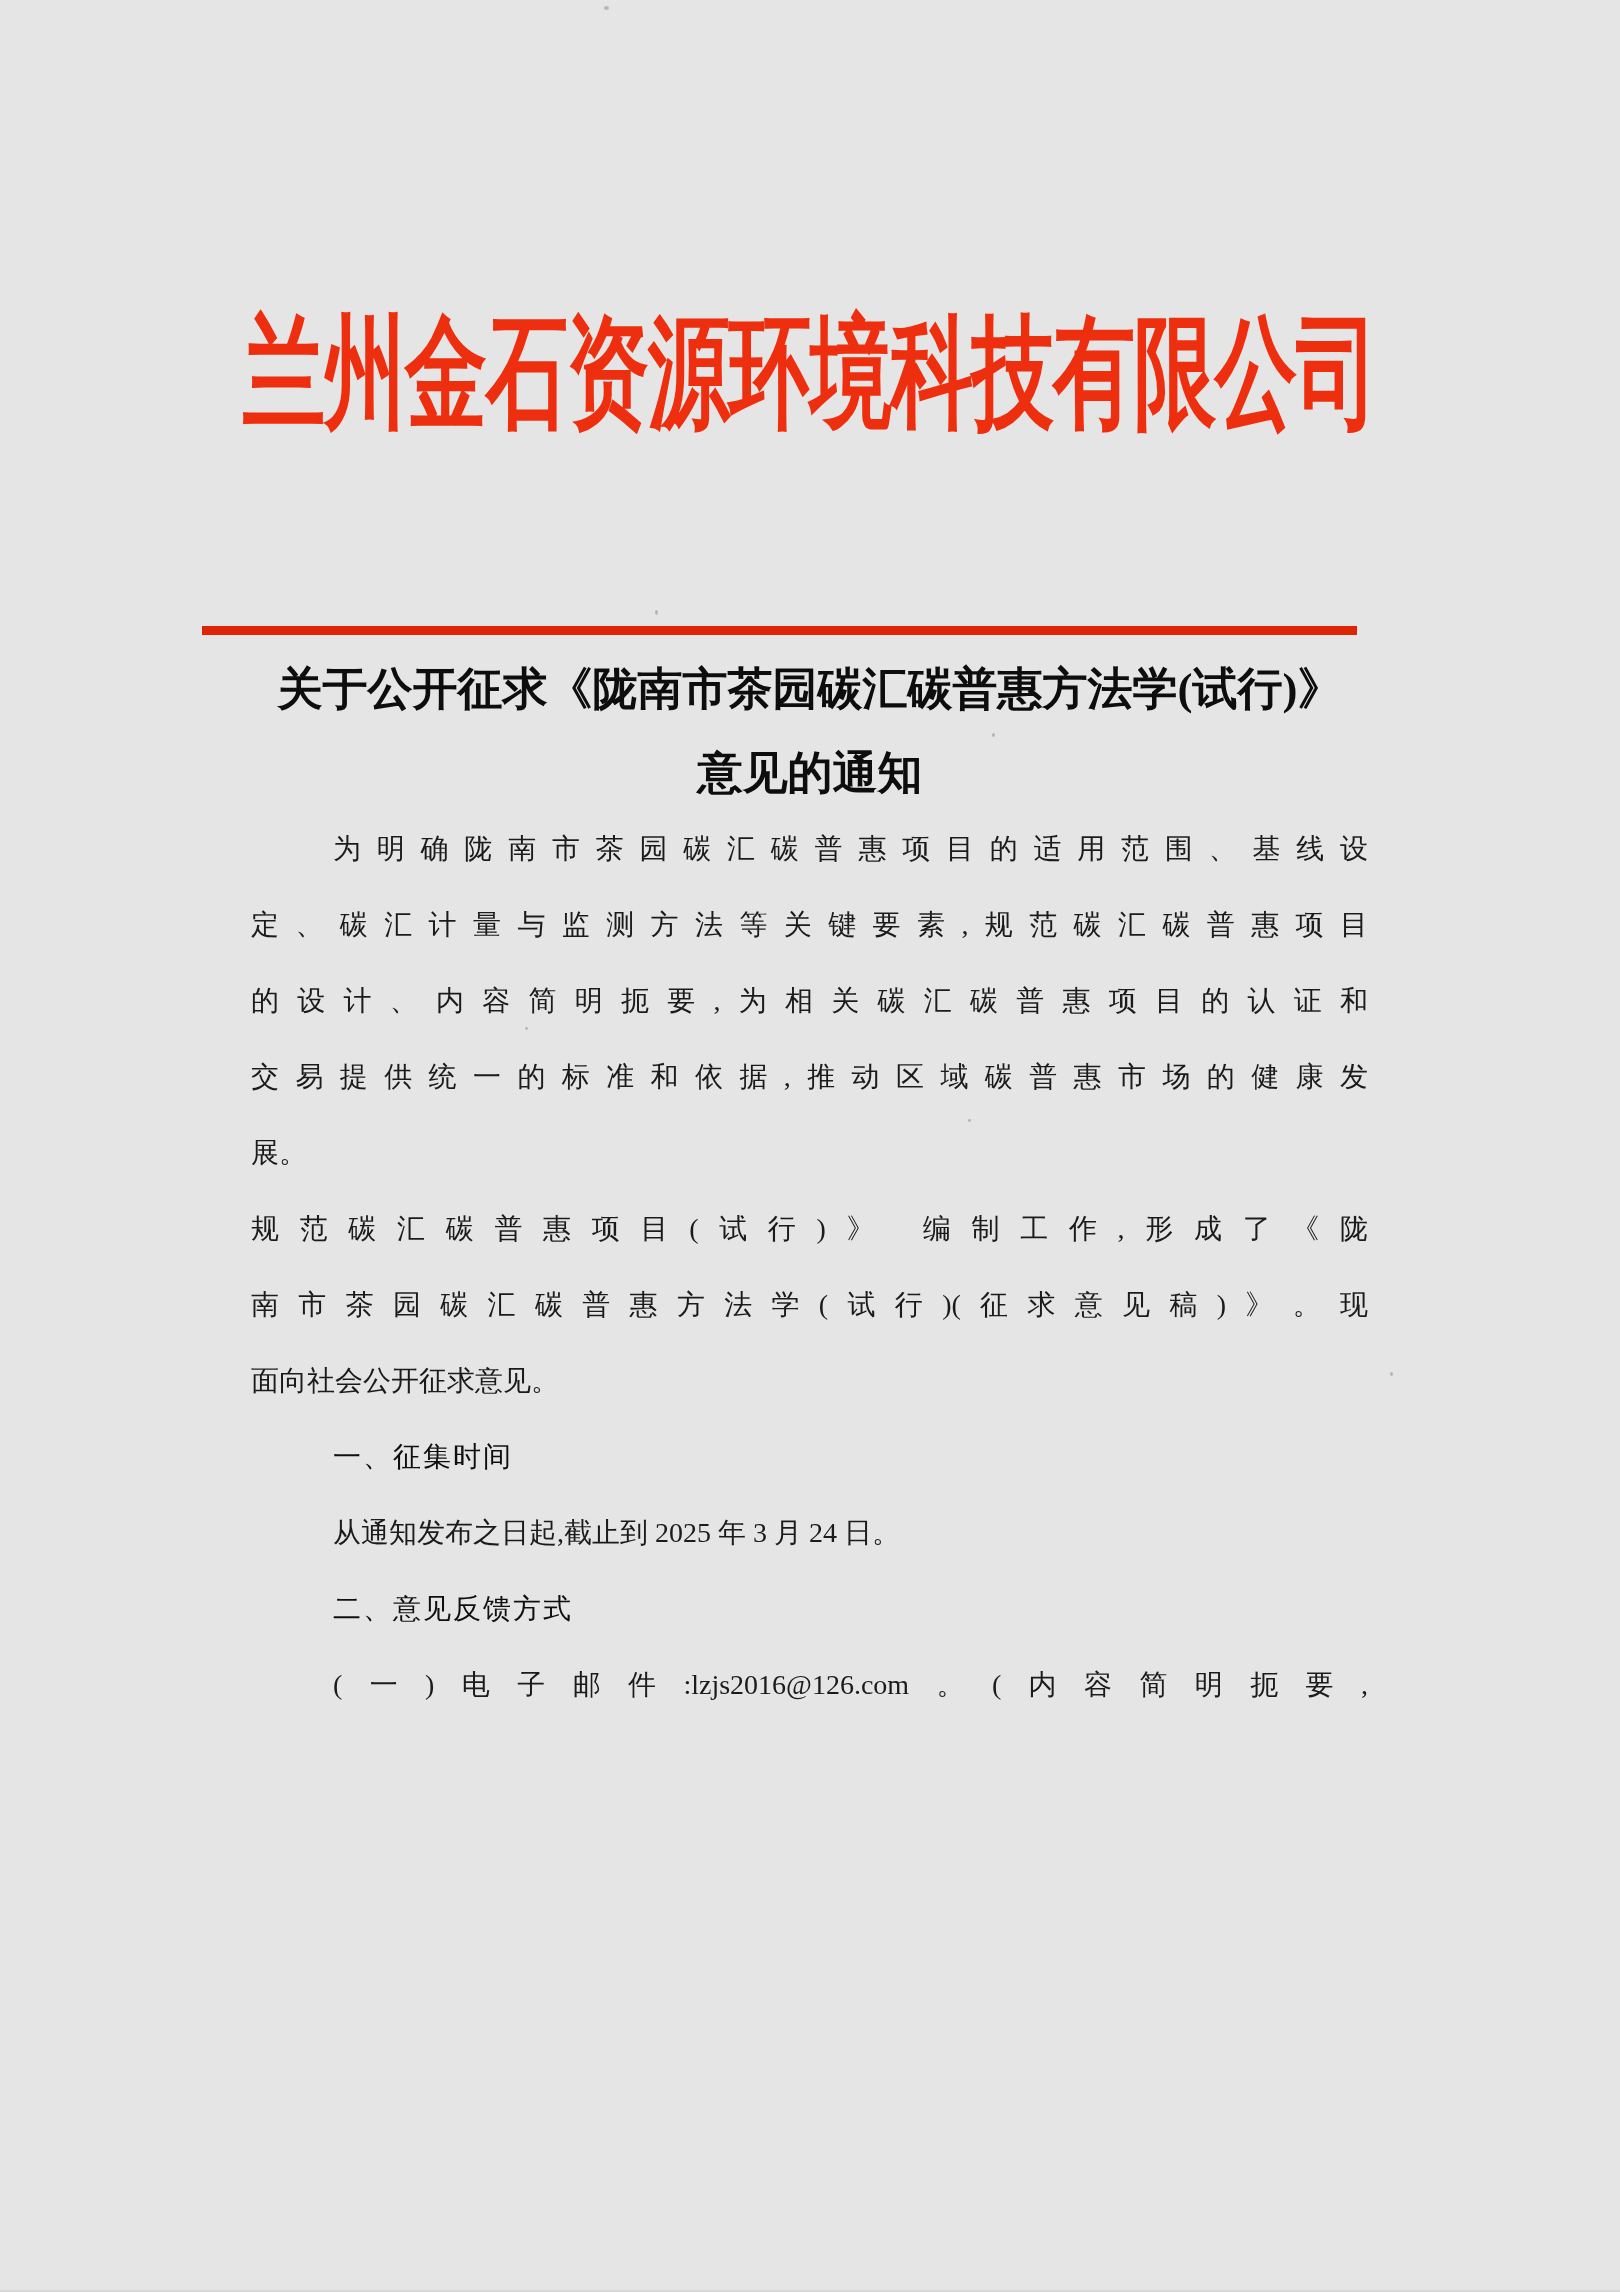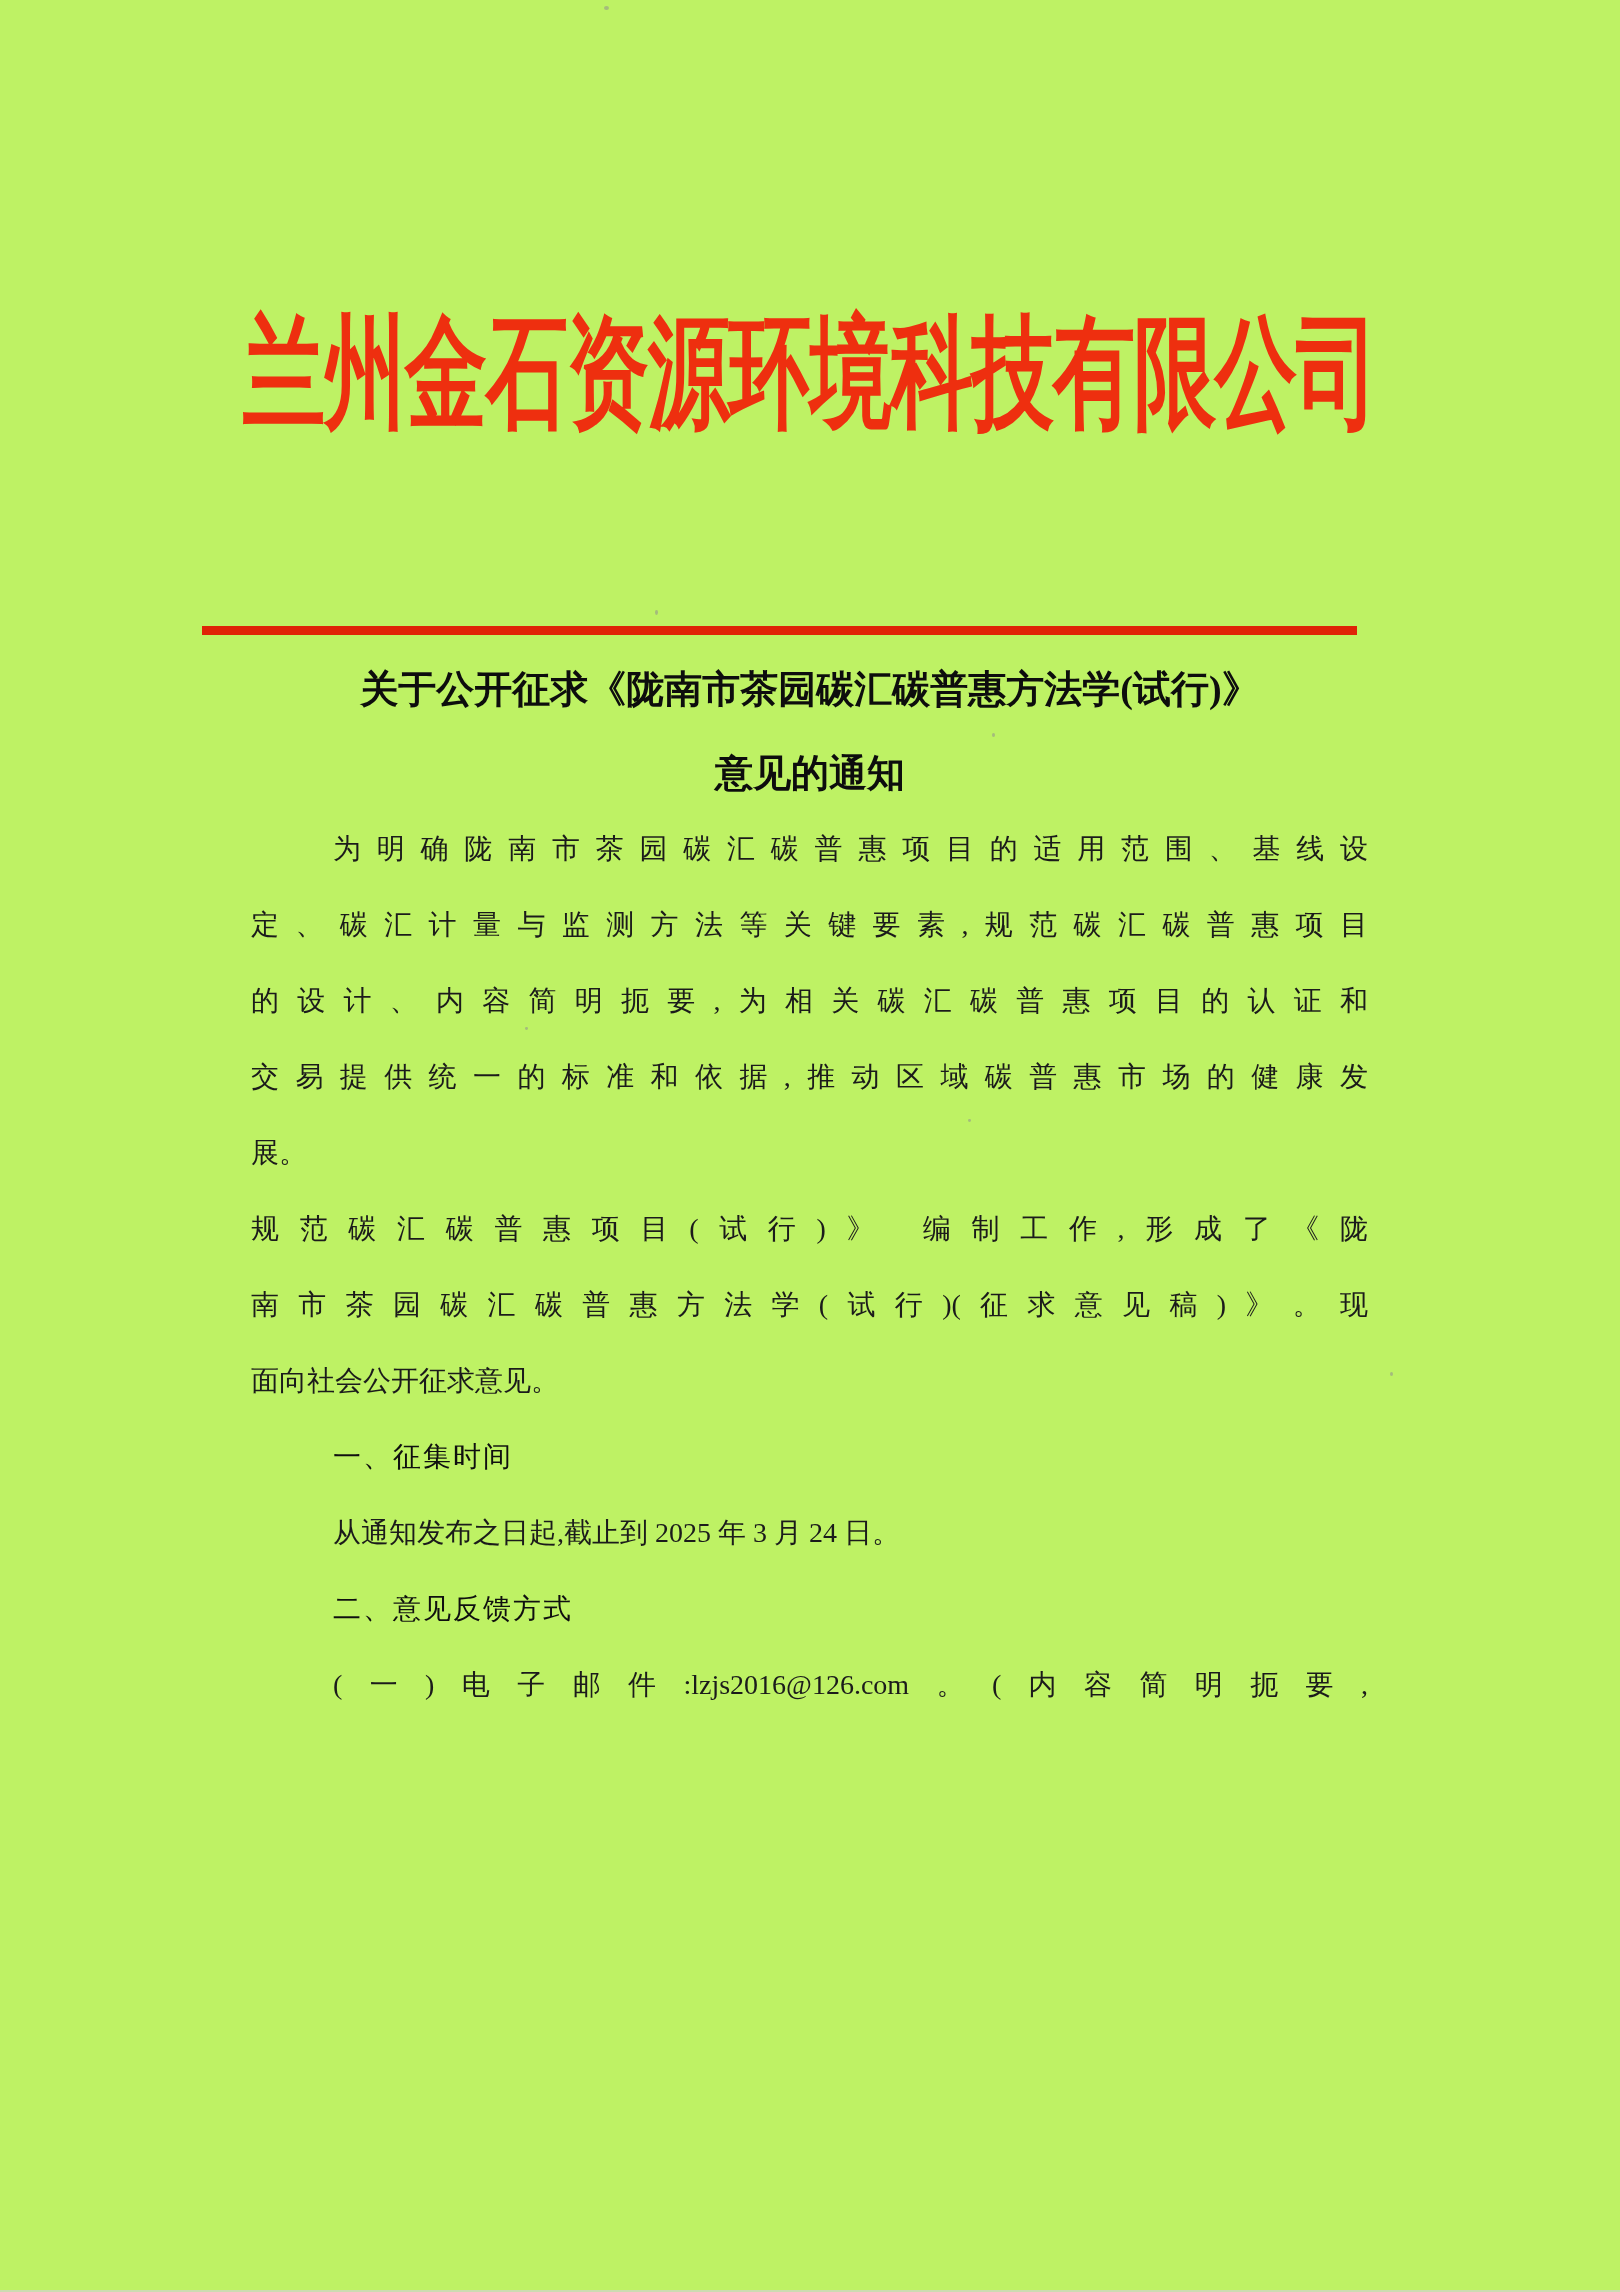--- a/index.html
+++ b/index.html
@@ -1,20 +1,20 @@
 <!DOCTYPE html>
 <html><head>
 <meta charset="utf-8">
 <style>
   html, body { margin: 0; padding: 0; background: #ffffff; }
   .page {
     position: relative;
     width: 1620px;
     height: 2293px;
-    background: #bef264;
+    background: #e5e5e5;
     overflow: hidden;
     font-family: "Liberation Serif", "DejaVu Serif", serif;
   }
 
   
   .letterhead {
     position: absolute;
     top: 292px;
     left: 50%;
     transform: translateX(-50%) scaleY(1.5);
@@ -39,21 +39,21 @@
 
   
   .doc-title {
     position: absolute;
     top: 647px;
     left: 0;
     width: 100%;
     text-align: center;
     font-weight: bold;
     color: #0d0d0d;
-    font-size: 38px;
+    font-size: 45px;
     line-height: 84px;
     letter-spacing: 0px;
     font-family: "Liberation Serif", "DejaVu Serif", serif;
   }
 
   
   .body-block {
     position: absolute;
     top: 811px;
     left: 251px;

